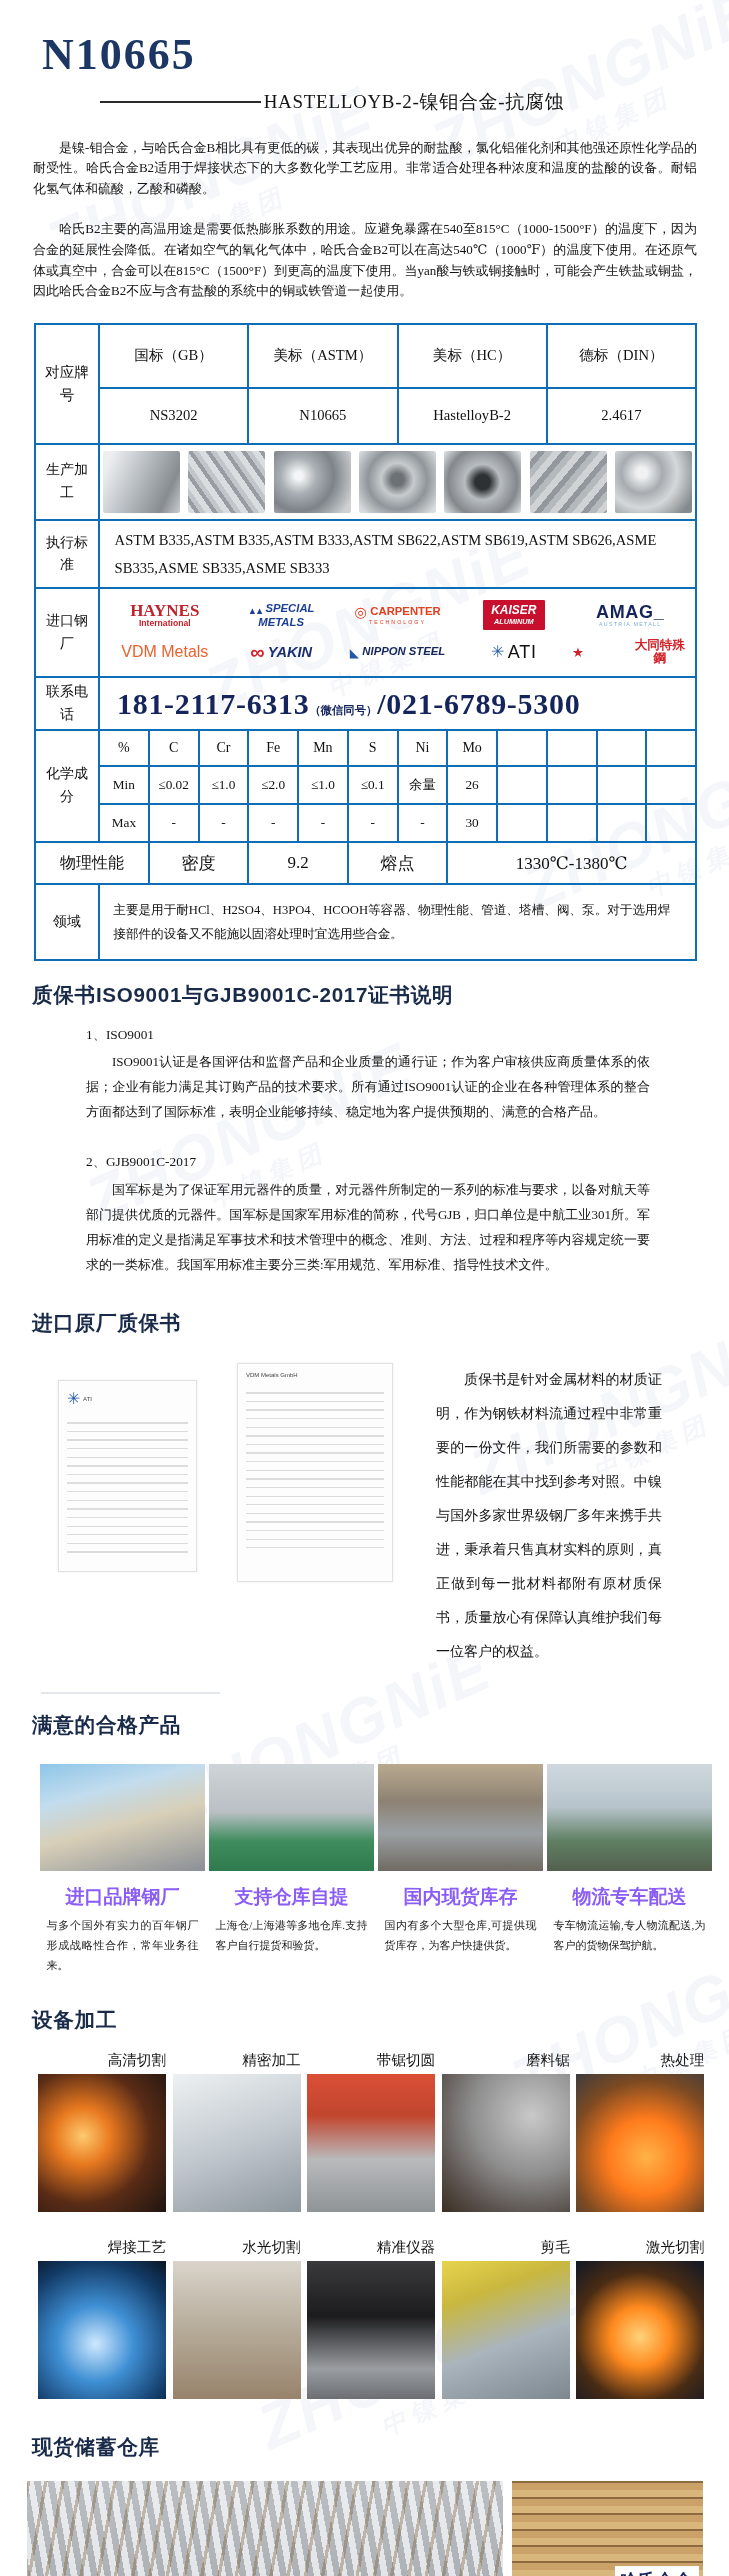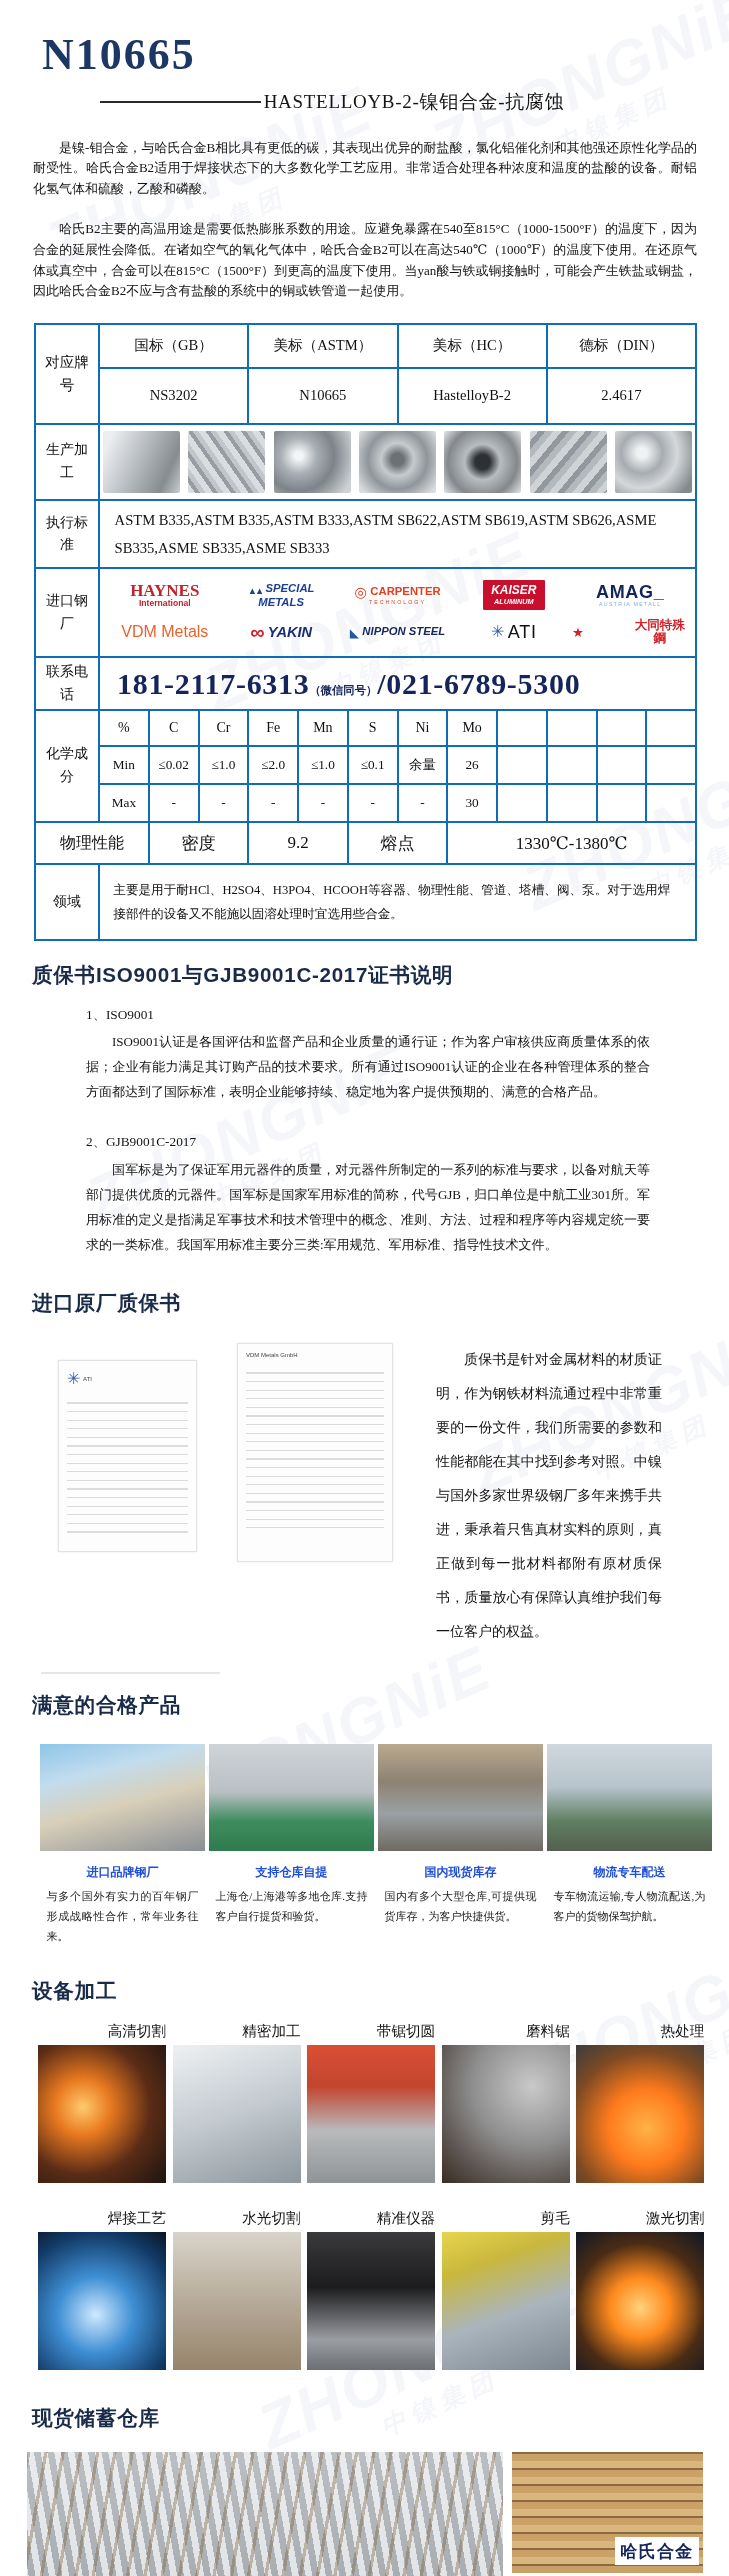--- a/index.html
+++ b/index.html
@@ -21,21 +21,21 @@
   
   .intro { margin:22.6px 33px 0 33px; }
   .intro p { font-size:13px; line-height:20.6px; text-align:justify; text-indent:2em; color:#141414; }
   .intro p + p { margin-top:20px; }
 
   
   table.spec { margin:21px 0 0 34px; width:663px; border-collapse:collapse; table-layout:fixed; }
   table.spec td { border:2px solid #0e6db4; text-align:center; vertical-align:middle; padding:2.7px 4px;
                   font-size:14px; color:#111; overflow:hidden; }
   td.lbl { color:#15255c; font-size:16px; line-height:22.6px; padding:2.7px 12px; }
-  tr.r-gh td { height:44px; font-size:14.6px; }
+  tr.r-gh td { height:64px; font-size:14.6px; }
   tr.r-gv td { height:56px; font-size:14.6px; }
   tr.r-prod td.cell { height:76px; padding:5.3px 2.7px; }
   tr.r-std td.cell { height:68px; text-align:left; padding:5.3px 14.6px; font-size:14.6px; line-height:28px;
                      font-family:"Liberation Serif","DejaVu Serif",serif; }
   tr.r-mill td.cell { height:89px; padding:4px 6.6px; }
   tr.r-tel td.cell { height:48px; text-align:left; padding-left:17px; }
   tr.r-ch td { height:36px; }
   tr.r-cm td { height:38px; font-size:13.3px; }
   tr.r-phy td { height:42px; font-size:17px; }
   tr.r-fld td.cell { height:76px; text-align:left; font-size:12.6px; line-height:24px; padding:6.6px 13.3px; }
@@ -104,21 +104,21 @@
   .rule { width:179px; height:2px; background:#e3e7ec; margin:22.6px 0 0 41px; }
   .delivery-h { margin-top:17px; }
   .photo-row { display:flex; gap:4px; margin:25px 0 0 40px; }
   .dphoto { width:165px; height:107px; }
   .d1 { background:linear-gradient(165deg,#8ec6e8 0%,#c2dcee 28%,#d8cfb8 55%,#8a8f96 100%); }
   .d2 { background:linear-gradient(180deg,#cfd4d8 0%,#b9bfc4 45%,#3f8d5e 72%,#2f7a4e 100%); }
   .d3 { background:linear-gradient(180deg,#b9a98f 0%,#8d8273 35%,#9aa0a4 65%,#6f6a61 100%); }
   .d4 { background:linear-gradient(180deg,#cfd8de 0%,#b7c4cc 40%,#5f7f62 72%,#54604f 100%); }
   .cap-row { display:flex; gap:4px; margin:13.3px 0 0 40px; }
   .cap { width:165px; text-align:center; }
-  .cap .t { font-family:"Liberation Sans",sans-serif; font-weight:bold; font-size:12px; color:#1d4ed8; }
+  .cap .t { font-family:"Liberation Sans",sans-serif; font-weight:bold; font-size:19px; color:#8b5cf6; }
   .cap .x { font-size:11px; line-height:20px; margin:5.3px 6.6px 0 6.6px; text-align:justify; color:#1a1a1a; }
 
   
   .equip-row { display:flex; gap:6.6px; margin:17px 0 0 38px; }
   .eq { width:128px; }
   .eq .el { text-align:right; font-size:14.6px; color:#141414; margin-bottom:4px; }
   .ephoto { width:128px; height:138px; }
   .e1  { background:radial-gradient(circle at 35% 45%,#ffca6e 0%,#e8791f 25%,#5a2c16 60%,#1d1410 100%); }
   .e2  { background:linear-gradient(160deg,#eef1f3,#c2c9cf 50%,#8e979e); }
   .e3  { background:linear-gradient(180deg,#d94f35 0%,#c2452e 30%,#b9babc 62%,#8f9496 100%); }

